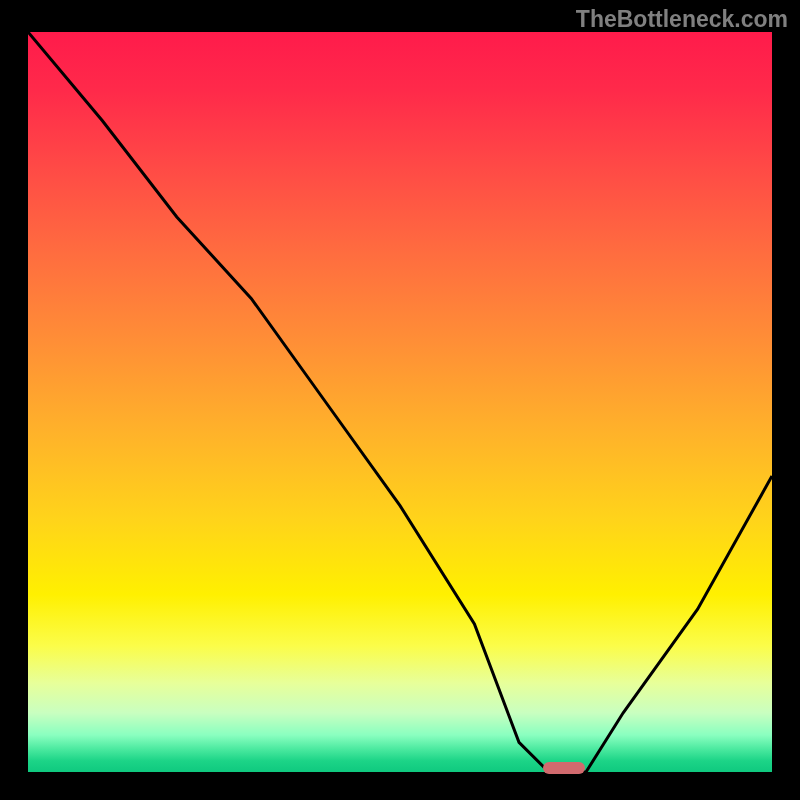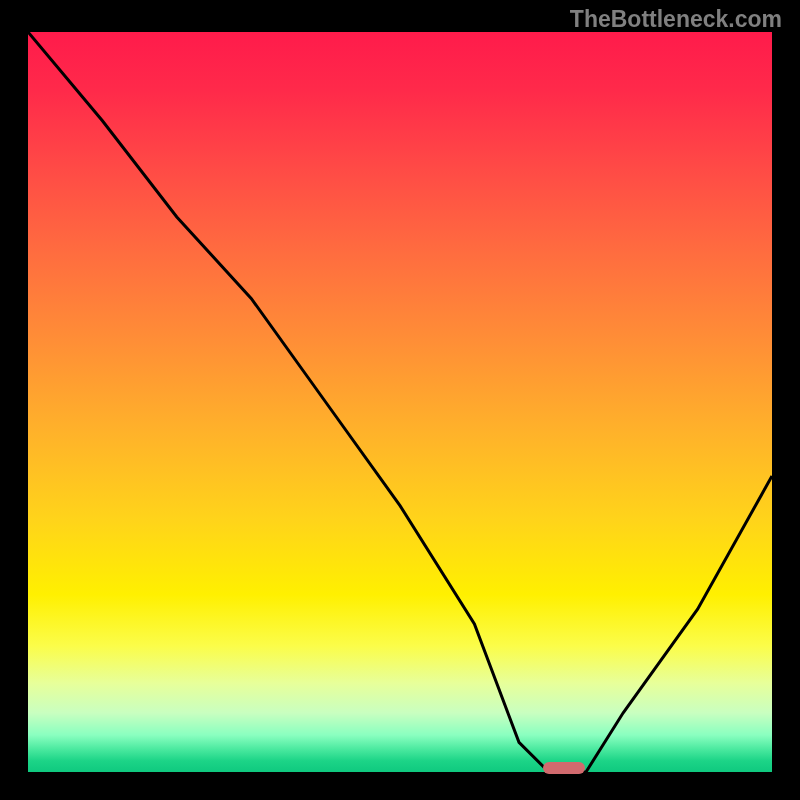--- a/index.html
+++ b/index.html
@@ -7,21 +7,21 @@
     width: 800px;
     height: 800px;
     background: #000000;
     position: relative;
     font-family: Arial, sans-serif;
     overflow: hidden;
   }
   .watermark {
     position: absolute;
     top: 6px;
-    right: 18px;
+    right: 12px;
     color: #808080;
     font-size: 23px;
     font-weight: bold;
     z-index: 10;
   }
   .plot-area {
     position: absolute;
     left: 28px;
     top: 32px;
     width: 744px;

